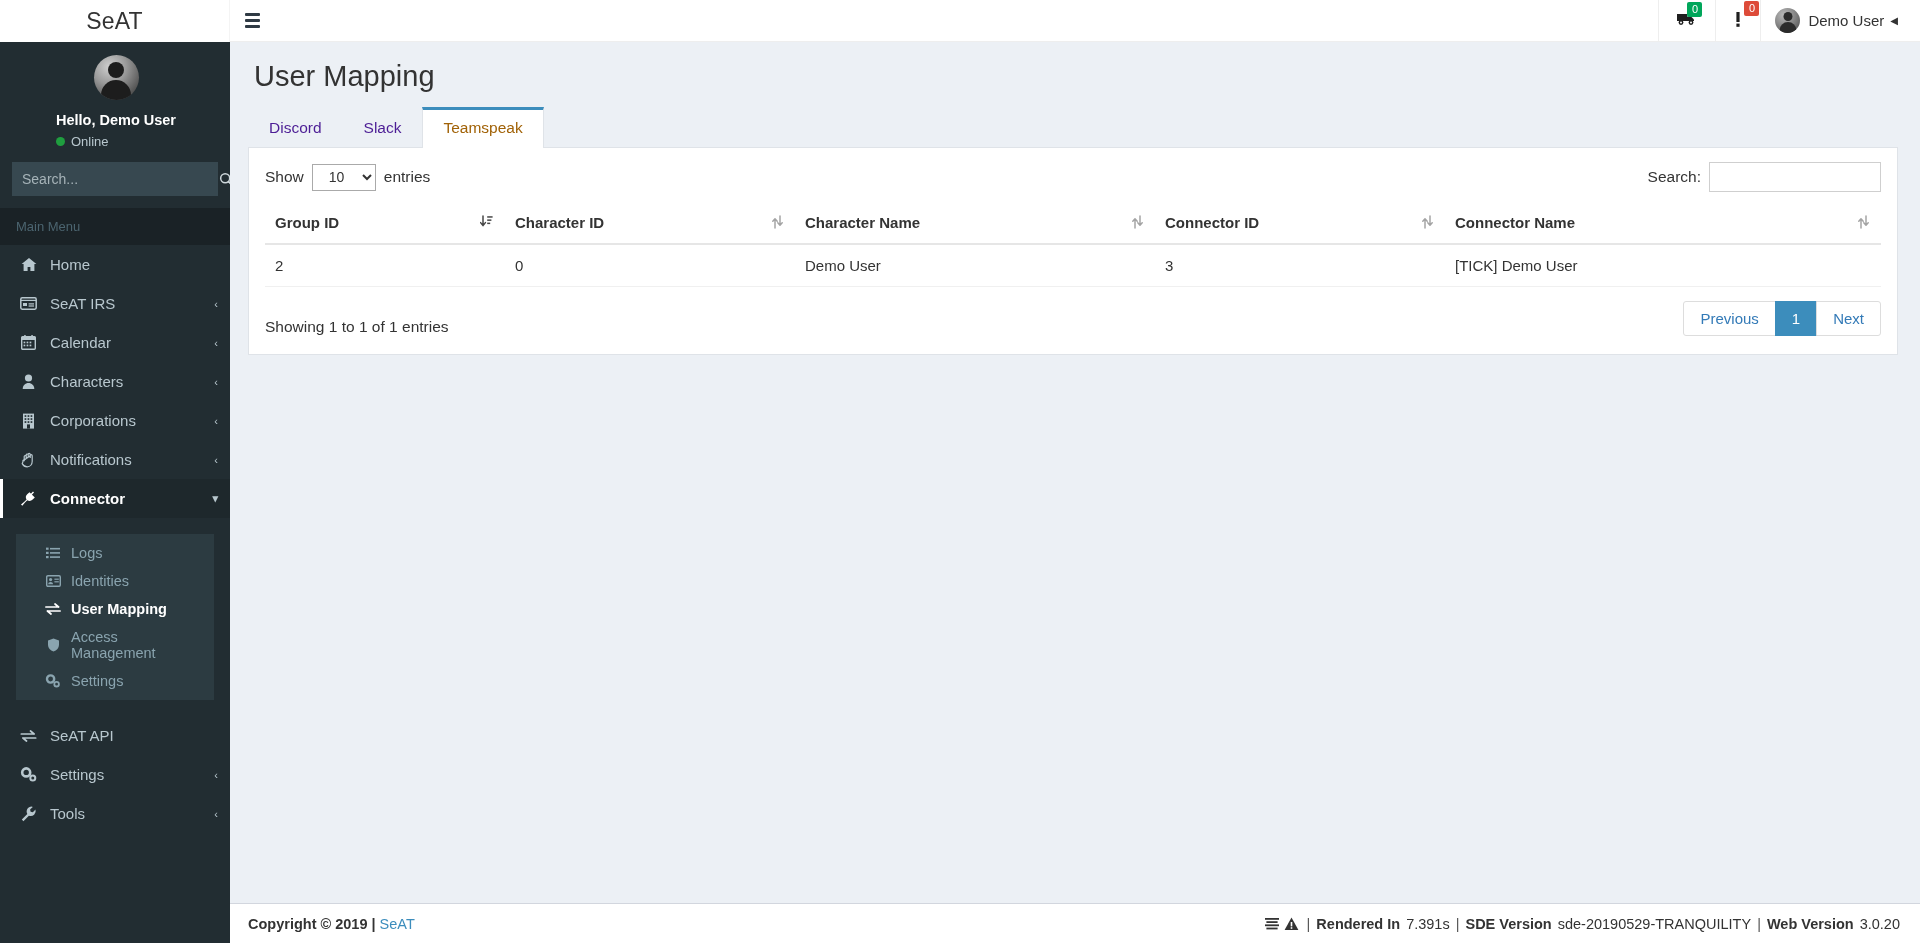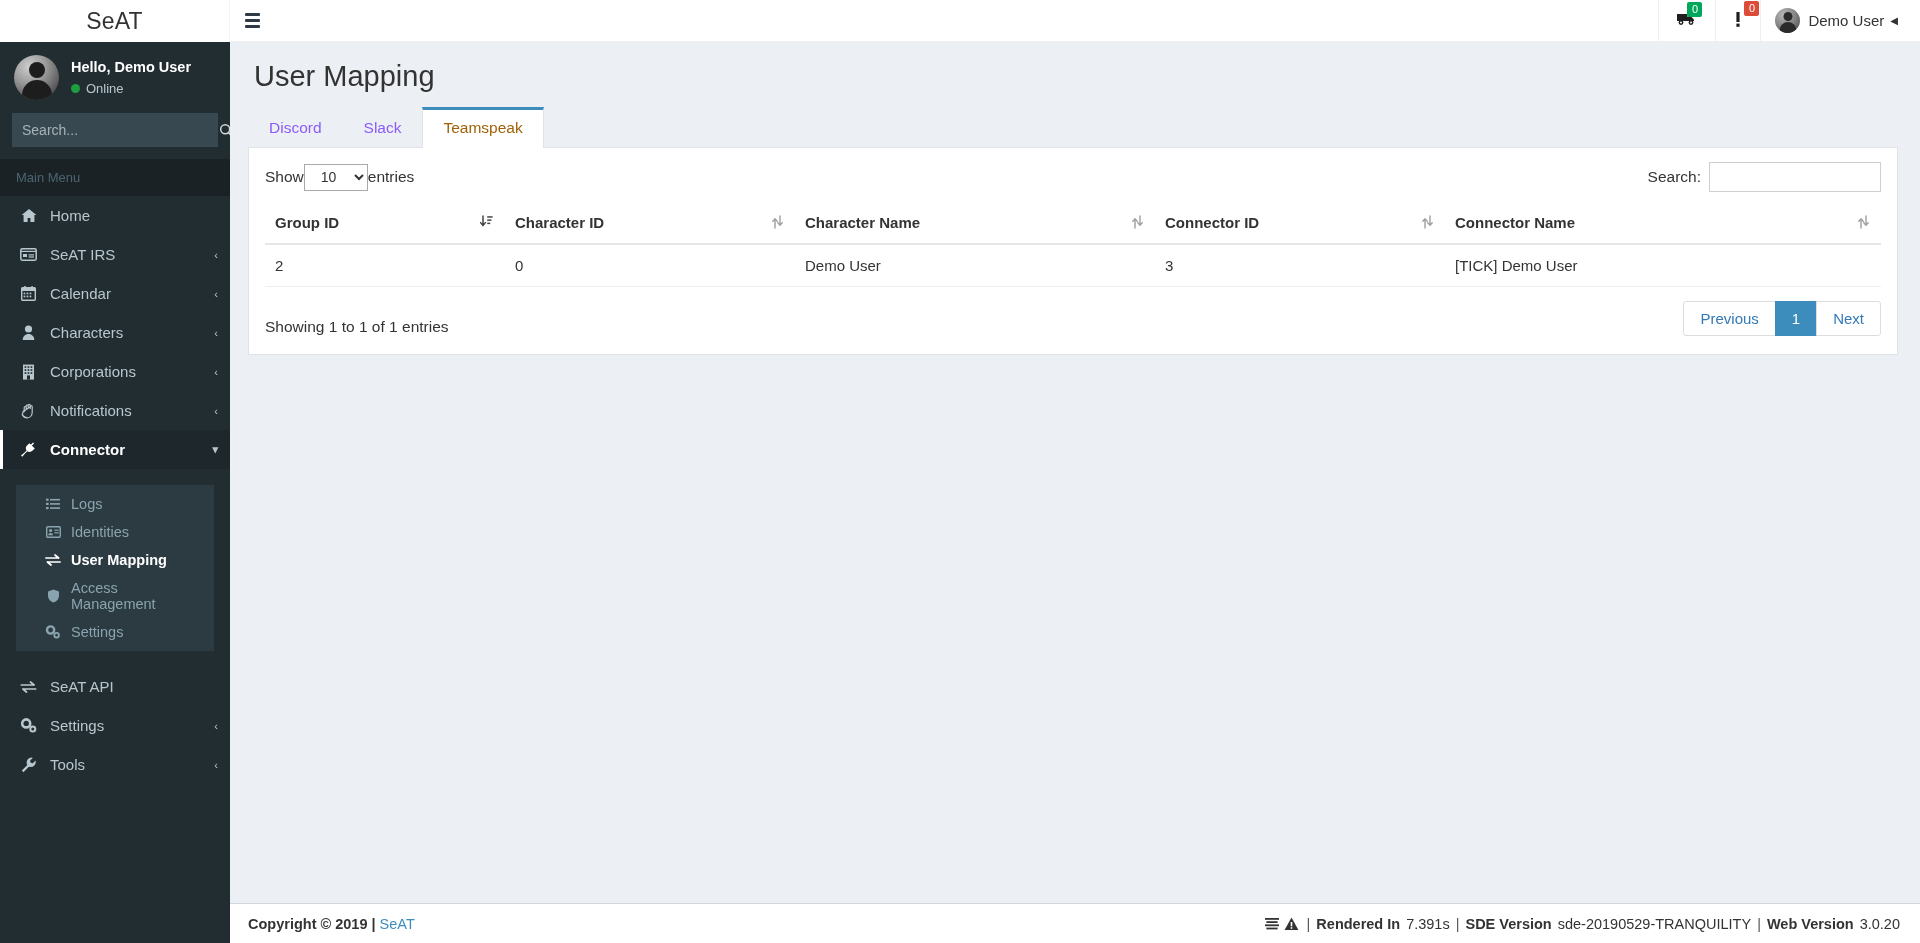--- a/index.html
+++ b/index.html
@@ -63,21 +63,21 @@
   .caret-left { font-size: 10px; color: #333; margin-left: -2px; }
 
   
   .body-wrap { display: flex; flex: 1; min-height: 0; }
 
   
   .sidebar {
     width: 230px; flex: 0 0 230px; background: #222d32; color: #b8c7ce;
     display: flex; flex-direction: column; overflow: hidden;
   }
-  .user-panel { display: flex; align-items: center; padding: 13px 12px 13px 14px; gap: 12px; }
+  .user-panel { display: flex; align-items: center; padding: 13px 12px 13px 14px; gap: 12px; flex-direction: column; }
   .avatar-lg {
     width: 45px; height: 45px; border-radius: 50%; flex: 0 0 45px;
     background: radial-gradient(circle at 34% 26%, #cfcfcf 0%, #9a9a9a 38%, #2a2a2a 100%);
     position: relative; overflow: hidden;
   }
   .avatar-lg::before {
     content: ""; position: absolute; left: 50%; top: 15%;
     width: 16px; height: 16px; border-radius: 50%; background: #1d1d1d; transform: translateX(-50%);
   }
   .avatar-lg::after {
@@ -121,32 +121,32 @@
   .submenu > li.active > a { color: #fff; font-weight: bold; }
   .submenu .si-icon { width: 18px; display: inline-flex; justify-content: center; flex: 0 0 18px; }
 
   
   .content-col { flex: 1; display: flex; flex-direction: column; min-width: 0; background: #ecf0f5; }
   .content { flex: 1; padding: 18px 22px 0 18px; min-height: 0; }
   .page-title { font-size: 29px; color: #333; font-weight: normal; margin: 0 0 14px 6px; }
 
   .tabs-row { display: flex; border-bottom: 1px solid #dfe3e8; margin-left: 0; }
   .tab {
-    padding: 11px 20px; font-size: 15.5px; color: #8b5cf6; cursor: pointer;
+    padding: 11px 20px; font-size: 15.5px; color: #4c1d95; cursor: pointer;
     border: 1px solid transparent; border-bottom: none; margin-bottom: -1px;
     background: transparent; position: relative; top: 0;
   }
   .tab.active {
     background: #fff; border-color: #dfe3e8; border-top: 3px solid #3c8dbc;
     padding-top: 9px; color: #a16207;
   }
   .tab-pane { background: #fff; border: 1px solid #dfe3e8; border-top: none; padding: 14px 16px 18px 16px; }
 
   .dt-top { display: flex; justify-content: space-between; align-items: center; margin-bottom: 14px; }
-  .dt-length { font-size: 15.5px; color: #333; display: flex; align-items: center; }
+  .dt-length { font-size: 15.5px; color: #333; display: flex; align-items: center; gap: 8px; }
   .dt-length select {
     height: 27px; font-size: 14px; padding: 2px 4px 2px 12px;
     border: 1px solid #aaa; background: #fff; font-family: "Liberation Sans", sans-serif;
     color: #333; width: 64px;
   }
   .dt-filter { font-size: 15.5px; color: #333; display: flex; align-items: center; gap: 8px; }
   .dt-filter input {
     height: 30px; width: 172px; border: 1px solid #cfcfcf; outline: none;
     font-size: 14px; padding: 0 6px; font-family: "Liberation Sans", sans-serif;
   }

